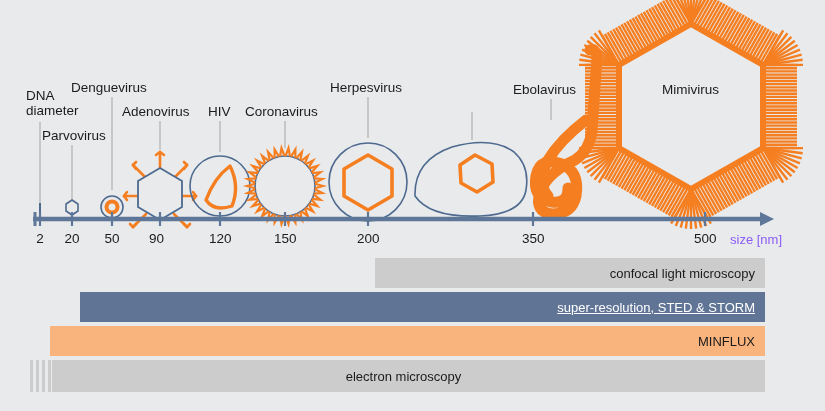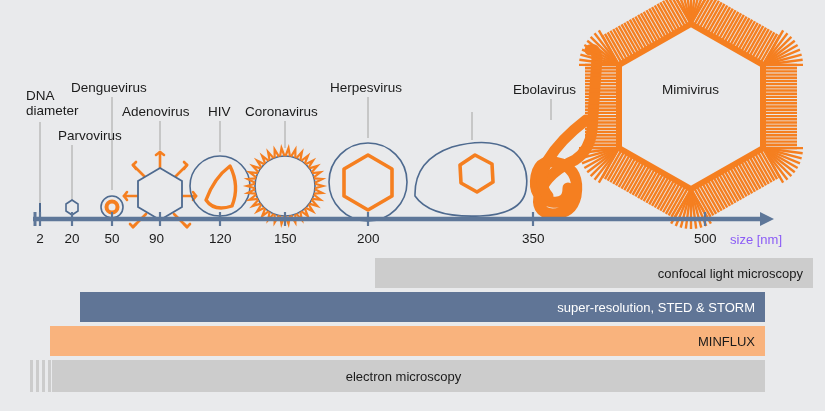--- a/index.html
+++ b/index.html
@@ -37,21 +37,21 @@
   .bar{
     position:absolute;
     display:flex;
     align-items:center;
     justify-content:flex-end;
     box-sizing:border-box;
     padding-right:10px;
     font-size:13px;
   }
   .bar.gray{background:#cccccc;color:#1b1b1b;}
-  .bar.blue{background:#607596;color:#ffffff;}
+  .bar.blue{background:#607596;color:#ffffff;text-decoration:underline;}
   .bar.orange{background:#f9b37d;color:#1b1b1b;}
   .bar.em{background:#cccccc;color:#1b1b1b;justify-content:center;}
   .stripes{
     position:absolute;
     top:0;height:100%;
   }
   .stripe{position:absolute;top:0;height:100%;width:3px;background:#cccccc;}
 </style>
 </head>
 <body>
@@ -412,21 +412,21 @@
           <line x1="285" y1="212" x2="285" y2="226"></line>
           <line x1="368" y1="212" x2="368" y2="226"></line>
           <line x1="533" y1="212" x2="533" y2="226"></line>
           <line x1="705" y1="212" x2="705" y2="226"></line>
         </g>
     </g>
   </svg>
 
   <div class="vlabel" style="left:26px;top:88px;">DNA
 diameter</div>
-  <div class="vlabel" style="left:42px;top:128px;padding-left:16px;">Parvovirus</div>
+  <div class="vlabel" style="left:42px;top:128px;">Parvovirus</div>
   <div class="vlabel" style="left:71px;top:80px;">Denguevirus</div>
   <div class="vlabel" style="left:122px;top:104px;">Adenovirus</div>
   <div class="vlabel" style="left:208px;top:104px;">HIV</div>
   <div class="vlabel" style="left:245px;top:104px;">Coronavirus</div>
   <div class="vlabel" style="left:330px;top:80px;">Herpesvirus</div>
   <div class="vlabel" style="left:513px;top:82px;text-align:right;">Ebolavirus</div>
   <div class="vlabel" style="left:662px;top:82px;">Mimivirus</div>
 
   <div id="tick-labels">
       <div class="ticklabel" style="left: 29px; top: 231px; width: 22px; text-align: center;">2</div>
@@ -434,21 +434,21 @@
       <div class="ticklabel" style="left: 101px; top: 231px; width: 22px; text-align: center;">50</div>
       <div class="ticklabel" style="left: 149px; top: 231px; width: 22px; text-align: left;">90</div>
       <div class="ticklabel" style="left: 209px; top: 231px; width: 22px; text-align: center;">120</div>
       <div class="ticklabel" style="left: 274px; top: 231px; width: 22px; text-align: center;">150</div>
       <div class="ticklabel" style="left: 357px; top: 231px; width: 22px; text-align: center;">200</div>
       <div class="ticklabel" style="left: 522px; top: 231px; width: 22px; text-align: center;">350</div>
       <div class="ticklabel" style="left: 694px; top: 231px; width: 22px; text-align: center;">500</div>
     </div>
   <div class="axisunit" style="left:730px;top:232px;">size [nm]</div>
 
-  <div class="bar gray" style="left:375px;top:258px;width:438px;height:30px;">
+  <div class="bar gray" style="left:375px;top:258px;width:390px;height:30px;">
     <span>confocal light microscopy</span>
   </div>
 
   <div class="bar blue" style="left:80px;top:292px;width:685px;height:30px;">
     <span>super-resolution, STED &amp; STORM</span>
   </div>
 
   <div class="bar orange" style="left:50px;top:326px;width:715px;height:30px;">
     <span>MINFLUX</span>
   </div>

